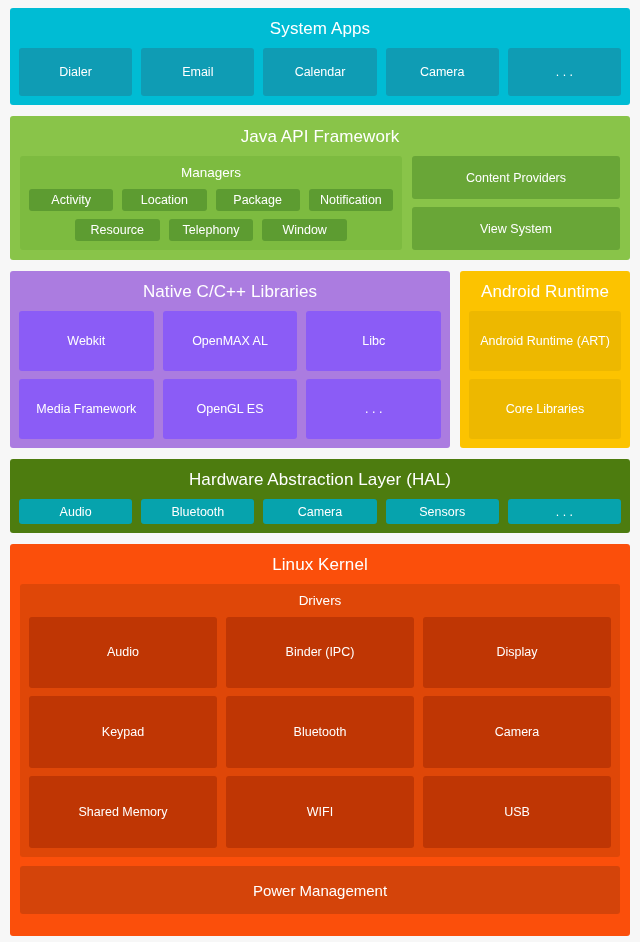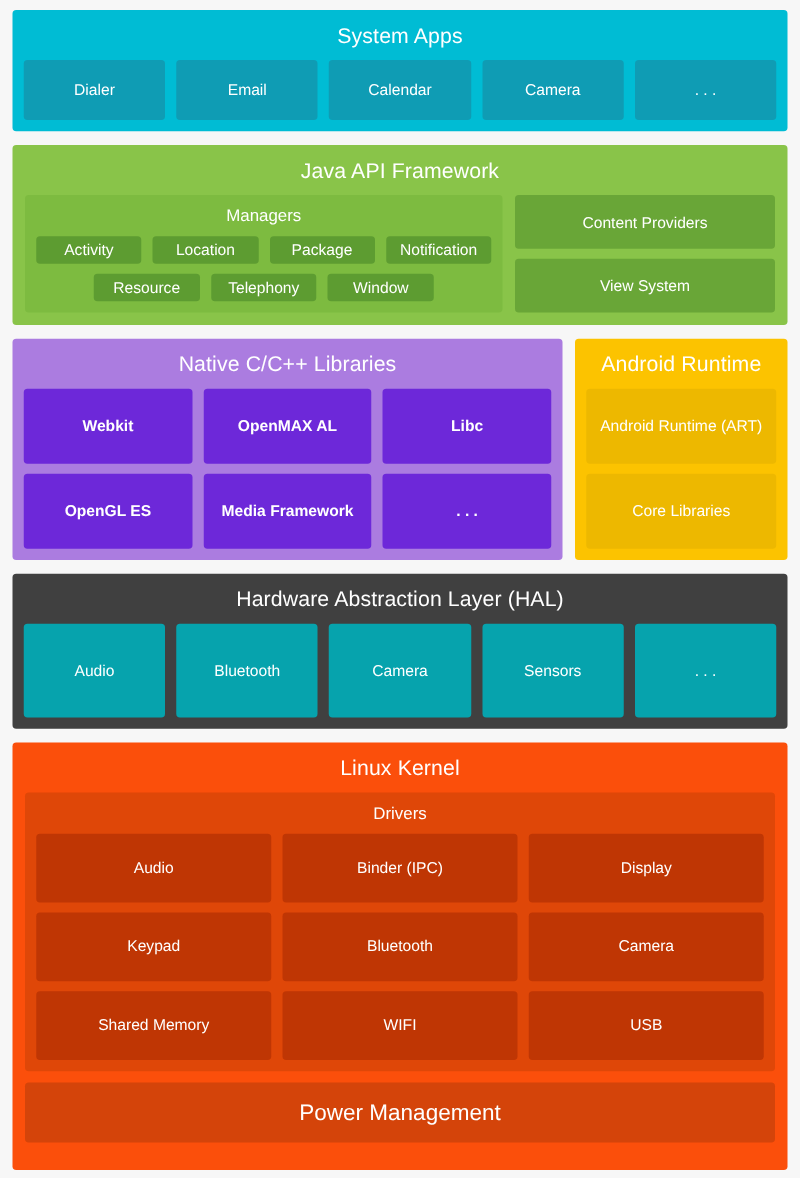--- a/index.html
+++ b/index.html
@@ -118,39 +118,39 @@
     background: #ab7ce0;
     padding: 0 9px 9px 9px;
   }
   #native-libs .tile-row { flex: 1 1 0; }
   #native-libs #native-grid {
     flex: 1;
     display: flex;
     flex-direction: column;
     gap: 8px;
   }
-  #native-libs .tile { background: #6d28d9; font-weight: bold; }
+  #native-libs .tile { background: #8b5cf6; }
 
   #android-runtime {
     flex: 1;
     background: #fcc300;
     padding: 0 9px 9px 9px;
   }
   #runtime-grid {
     flex: 1;
     display: flex;
     flex-direction: column;
     gap: 8px;
   }
   #android-runtime .tile { background: #edb800; flex: 1 1 0; }
 
   
   #hal {
-    background: #404040;
-    height: 124px;
+    background: #4d7c0f;
+    height: 74px;
     padding: 0 9px 9px 9px;
   }
   #hal .tile-row { flex: 1; }
   #hal .tile { background: #06a3ad; }
 
   
   #linux-kernel {
     background: #fb4f0b;
     flex: 1;
     padding: 0 10px 22px 10px;
@@ -169,21 +169,21 @@
     flex-direction: column;
     gap: 8px;
   }
   #drivers-grid .tile-row { flex: 1 1 0; }
   #drivers-grid .tile { background: #bf3604; }
   #power-management {
     margin-top: 9px;
     background: #d4440a;
     border-radius: 3px;
     color: #ffffff;
-    font-size: 18px;
+    font-size: 15px;
     height: 48px;
     display: flex;
     align-items: center;
     justify-content: center;
   }
 </style>
 </head>
 <body>
 
 <div id="stack">
@@ -232,22 +232,22 @@
 
     <section class="layer" id="native-libs">
       <div class="layer-title">Native C/C++ Libraries</div>
       <div id="native-grid">
         <div class="tile-row">
           <div class="tile">Webkit</div>
           <div class="tile">OpenMAX AL</div>
           <div class="tile">Libc</div>
         </div>
         <div class="tile-row">
+          <div class="tile">Media Framework</div>
           <div class="tile">OpenGL ES</div>
-          <div class="tile">Media Framework</div>
           <div class="tile">. . .</div>
         </div>
       </div>
     </section>
 
     <section class="layer" id="android-runtime">
       <div class="layer-title">Android Runtime</div>
       <div id="runtime-grid">
         <div class="tile">Android Runtime (ART)</div>
         <div class="tile">Core Libraries</div>

